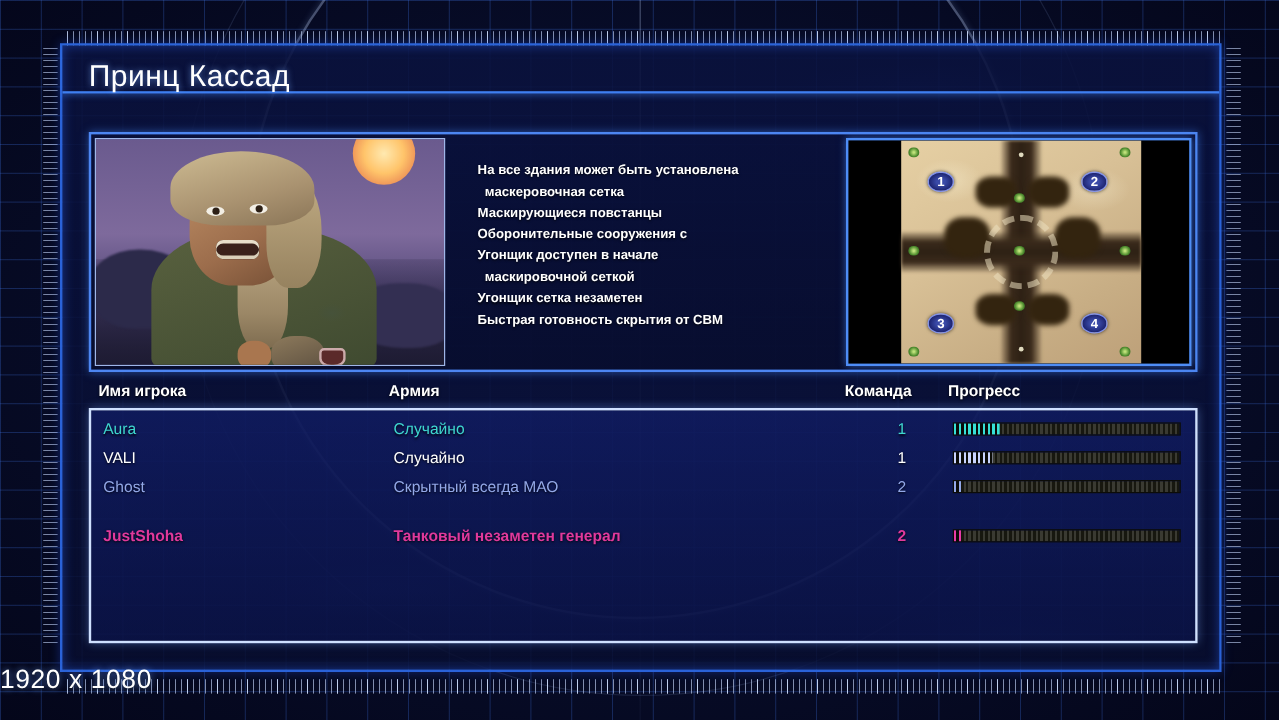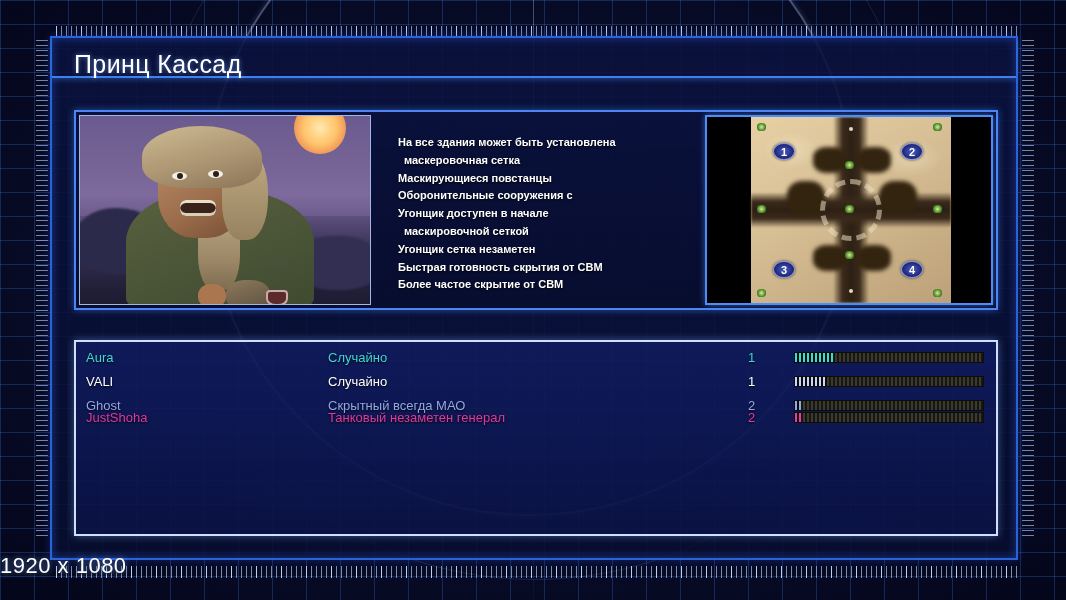--- a/index.html
+++ b/index.html
@@ -256,21 +256,20 @@
 
     <div id="desc">
         <div class="desc-line">На все здания может быть установлена</div>
         <div class="desc-line indent">маскеровочная сетка</div>
         <div class="desc-line">Маскирующиеся повстанцы</div>
         <div class="desc-line">Оборонительные сооружения с</div>
         <div class="desc-line">Угонщик доступен в начале</div>
         <div class="desc-line indent">маскировочной сеткой</div>
         <div class="desc-line">Угонщик сетка незаметен</div>
         <div class="desc-line">Быстрая готовность скрытия от СВМ</div>
-        <div class="desc-line">Более частое скрытие от СВМ</div>
       </div>
 
     <div id="minimap-frame">
       <div id="minimap">
         <div id="cross-v"></div>
         <div id="cross-h"></div>
         <div class="blob" style="left:62px; top:30px; width:34px; height:26px;"></div>
         <div class="blob" style="left:106px; top:30px; width:34px; height:26px;"></div>
         <div class="blob" style="left:36px; top:64px; width:38px; height:34px;"></div>
         <div class="blob" style="left:128px; top:64px; width:38px; height:34px;"></div>
@@ -289,20 +288,26 @@
         <div class="mm-dot" style="left:98px; top:10px;"></div>
         <div class="mm-dot" style="left:98px; top:172px;"></div>
       <div class="mm-num" style="left: 22px; top: 26px;">1</div>
           <div class="mm-num" style="left: 150px; top: 26px;">2</div>
           <div class="mm-num" style="left: 22px; top: 144px;">3</div>
           <div class="mm-num" style="left: 150px; top: 144px;">4</div>
         </div>
     </div>
   </div>
 
+  <div id="list-head">
+    <div class="col-h" id="h-name">Имя игрока</div>
+    <div class="col-h" id="h-army">Армия</div>
+    <div class="col-h" id="h-team">Команда</div>
+    <div class="col-h" id="h-prog">Прогресс</div>
+  </div>
 
   <div id="list-panel">
       <div class="row" style="top: 4px;">
         <div class="cell c-name" style="color: rgb(63, 216, 208);">Aura</div>
         <div class="cell c-army" style="color: rgb(63, 216, 208);">Случайно</div>
         <div class="cell c-team" style="color: rgb(63, 216, 208);">1</div>
         <div class="bar">
           <div class="bar-fill" style="width: 20%; background: repeating-linear-gradient(90deg, rgb(54, 224, 214) 0px, rgb(54, 224, 214) 2px, rgba(0, 0, 0, 0.55) 2px, rgba(0, 0, 0, 0.55) 4px);"></div>
         </div>
       </div>
@@ -315,21 +320,21 @@
         </div>
       </div>
       <div class="row" style="top: 52px;">
         <div class="cell c-name" style="color: rgb(147, 168, 232);">Ghost</div>
         <div class="cell c-army" style="color: rgb(147, 168, 232);">Скрытный всегда МАО</div>
         <div class="cell c-team" style="color: rgb(147, 168, 232);">2</div>
         <div class="bar">
           <div class="bar-fill" style="width: 3%; background: repeating-linear-gradient(90deg, rgb(147, 168, 232) 0px, rgb(147, 168, 232) 2px, rgba(0, 0, 0, 0.55) 2px, rgba(0, 0, 0, 0.55) 4px);"></div>
         </div>
       </div>
-      <div class="row" style="top: 64px;">
+      <div class="row" style="top: 93px; font-weight: bold;">
         <div class="cell c-name" style="color: rgb(224, 57, 156);">JustShoha</div>
         <div class="cell c-army" style="color: rgb(224, 57, 156);">Танковый незаметен генерал</div>
         <div class="cell c-team" style="color: rgb(224, 57, 156);">2</div>
         <div class="bar">
           <div class="bar-fill" style="width: 3%; background: repeating-linear-gradient(90deg, rgb(232, 58, 168) 0px, rgb(232, 58, 168) 2px, rgba(0, 0, 0, 0.55) 2px, rgba(0, 0, 0, 0.55) 4px);"></div>
         </div>
       </div>
     </div>
 
 </div>

